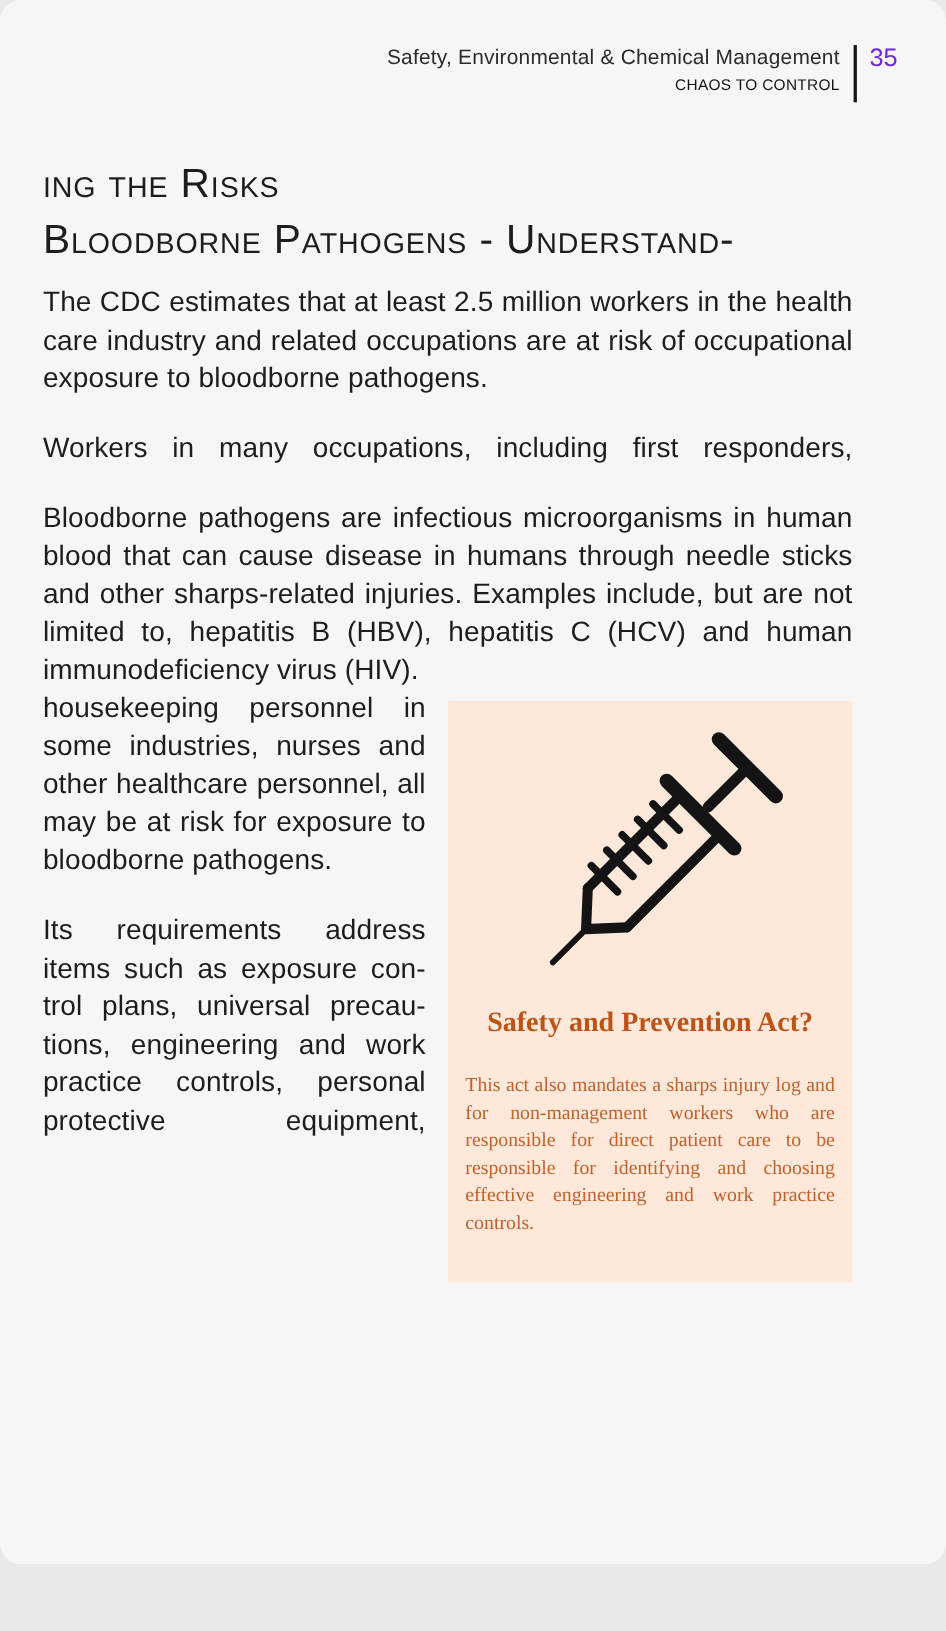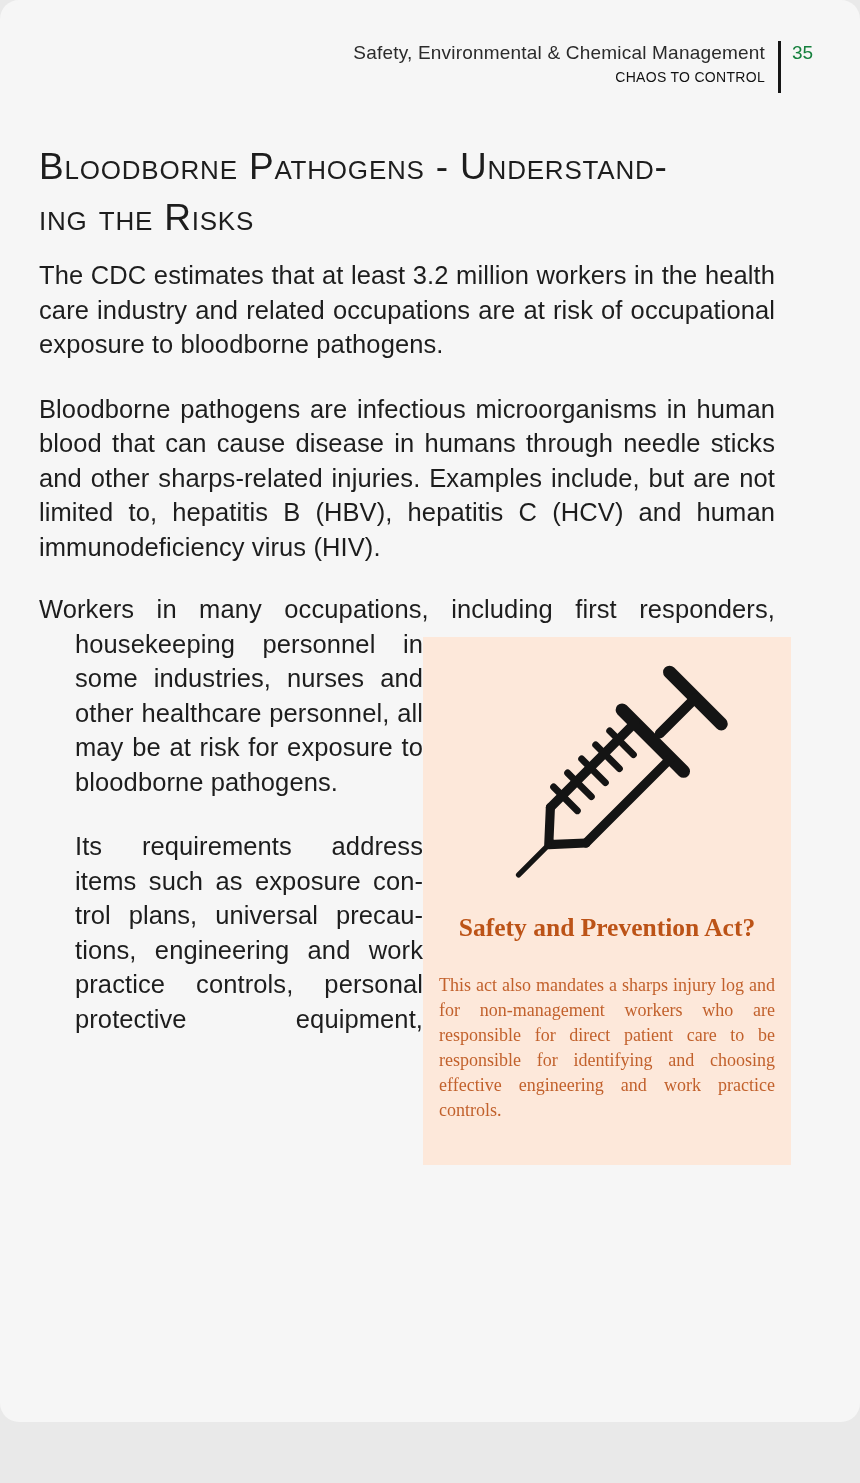--- a/index.html
+++ b/index.html
@@ -19,21 +19,21 @@
   .hdr {
     display: flex;
     justify-content: flex-end;
     align-items: flex-start;
     margin: 40px 44px 0 39px;
   }
   .hdr-text { text-align: right; }
   .hdr-line1 { font-size: 19px; line-height: 25px; color: #2b2b2b; letter-spacing: 0.2px; }
   .hdr-line2 { font-size: 14px; line-height: 25px; font-weight: normal; color: #111; letter-spacing: 0.3px; }
   .hdr-divider { width: 3px; height: 52px; background: #161616; margin: 1px 11px 0 13px; }
-  .hdr-page { font-size: 19px; line-height: 25px; color: #15803d; min-width: 24px; }
+  .hdr-page { font-size: 23px; line-height: 25px; color: #6d28d9; min-width: 24px; }
 
   
   main { padding: 0 85px 0 39px; }
   h1.title {
     margin-top: 48px;
     font-weight: 300;
     font-variant: small-caps;
     font-size: 37px;
     line-height: 51px;
     letter-spacing: 0.8px;
@@ -46,21 +46,21 @@
     line-height: 34.5px;
     letter-spacing: 0.1px;
     text-align: justify;
     hyphens: manual;
     color: #1d1d1d;
   }
   .p1 { margin-top: 15px; }
   .p2 { margin-top: 30px; }
   .p-intro { margin-top: 28px; text-align-last: justify; }
 
-  .columns { display: flex; margin-left: 36px; }
+  .columns { display: flex; }
   .left-col { width: 348px; flex: 0 0 348px; }
   .left-col .body-p + .body-p { margin-top: 30px; }
   .p-last { text-align-last: justify; }
 
   
   .callout {
     margin-left: auto;
     width: 368px;
     flex: 0 0 368px;
     align-self: flex-start;
@@ -113,29 +113,29 @@
     <div class="hdr-text">
       <div class="hdr-line1">Safety, Environmental &amp; Chemical Management</div>
       <div class="hdr-line2">CHAOS TO CONTROL</div>
     </div>
     <div class="hdr-divider"></div>
     <div class="hdr-page">35</div>
   </header>
 
   <main>
     <h1 class="title">
+      <span class="t-line">ing the Risks</span>
       <span class="t-line">Bloodborne Pathogens - Understand-</span>
-      <span class="t-line">ing the Risks</span>
     </h1>
 
-    <p class="body-p p1">The CDC estimates that at least 3.2 million workers in the health care industry and related occupations are at risk of occupational exposure to bloodborne pathogens.</p>
+    <p class="body-p p1">The CDC estimates that at least 2.5 million workers in the health care industry and related occupations are at risk of occupational exposure to bloodborne pathogens.</p>
+
+    <p class="body-p p-intro">Workers in many occupations, including first responders,</p>
 
     <p class="body-p p2">Bloodborne pathogens are infectious microorganisms in hu­man blood that can cause disease in humans through needle sticks and other sharps-related injuries. Examples include, but are not limited to, hepatitis B (HBV), hepatitis C (HCV) and human immunodeficiency virus (HIV).</p>
-
-    <p class="body-p p-intro">Workers in many occupations, including first responders,</p>
 
     <div class="columns">
       <div class="left-col">
         <p class="body-p">housekeeping personnel in some industries, nurses and other healthcare personnel, all may be at risk for expo­sure to bloodborne patho­gens.</p>
         <p class="body-p p-last">Its requirements address items such as exposure con­trol plans, universal precau­tions, engineering and work practice controls, personal protective equipment,</p>
       </div>
 
       <aside class="callout">
         <div class="icon-wrap">
           <svg viewBox="0 0 320 330" width="244" height="252" aria-hidden="true">

